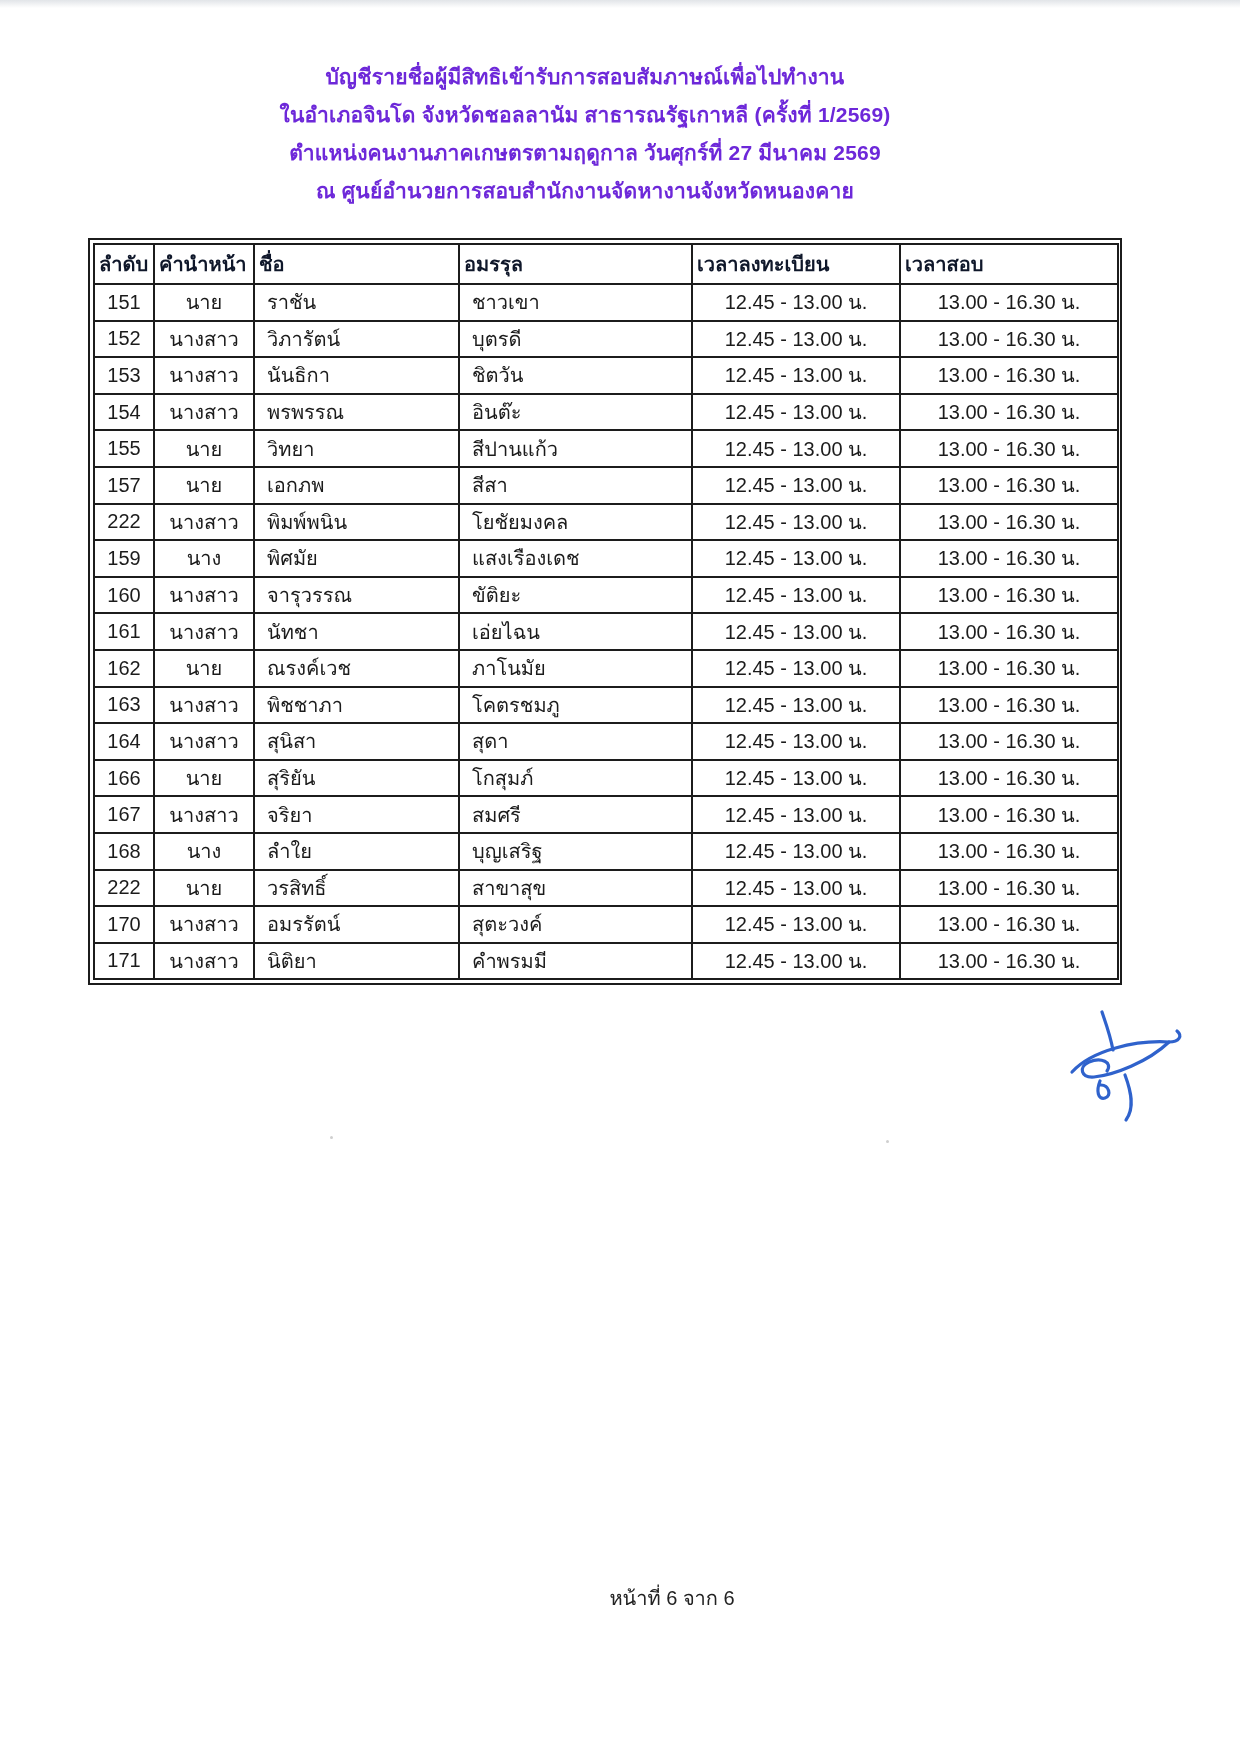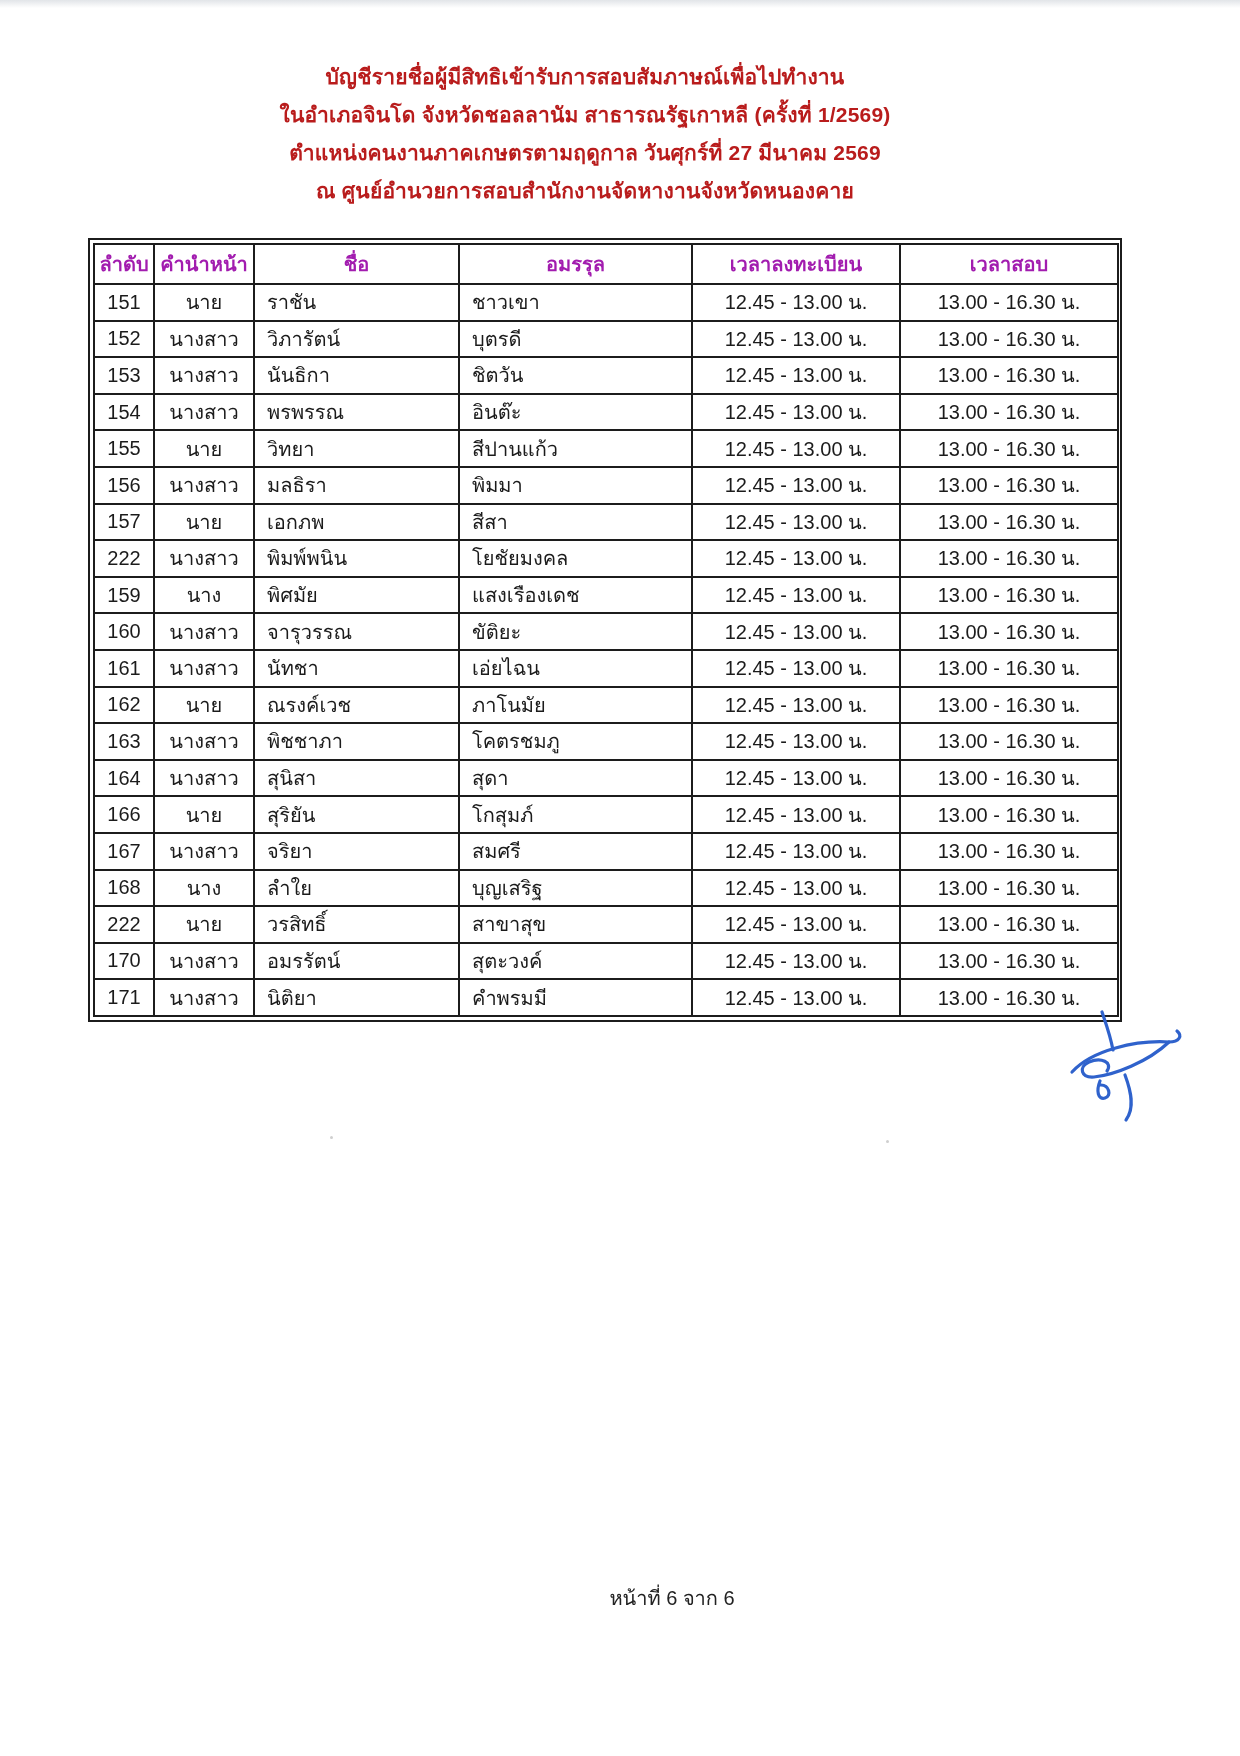--- a/index.html
+++ b/index.html
@@ -27,21 +27,21 @@
     top: 58px;
     left: 0;
     width: 1170px;
     text-align: center;
   }
   .title-line {
     font-size: 21px;
     font-weight: bold;
     line-height: 38px;
     letter-spacing: 0.2px;
-    color: #b91c1c;
+    color: #6d28d9;
   }
   .table-wrap {
     position: absolute;
     top: 238px;
     left: 88px;
     width: 1034px;
     box-sizing: border-box;
     border: 2px solid #1c1c1c;
     padding: 3px;
     background: #ffffff;
@@ -54,22 +54,22 @@
   table.roster th, table.roster td {
     border: 2px solid #1c1c1c;
     font-size: 20px;
     padding: 0 4px;
     overflow: hidden;
     white-space: nowrap;
   }
   table.roster th {
     height: 38px;
     font-weight: bold;
-    text-align: center;
-    color: #a21caf;
+    text-align: left;
+    color: #0f172a;
   }
   table.roster td {
     height: 34.6px;
     text-align: center;
     font-weight: normal;
     color: #1b1b1b;
   }
   table.roster td.al { text-align: left; padding-left: 12px; }
   .footer {
     position: absolute;
@@ -170,28 +170,20 @@
 
           <tr>
             <td>155</td>
             <td>นาย</td>
             <td class="al">วิทยา</td>
             <td class="al">สีปานแก้ว</td>
             <td>12.45 - 13.00 น.</td>
             <td>13.00 - 16.30 น.</td>
           </tr>
 
-          <tr>
-            <td>156</td>
-            <td>นางสาว</td>
-            <td class="al">มลธิรา</td>
-            <td class="al">พิมมา</td>
-            <td>12.45 - 13.00 น.</td>
-            <td>13.00 - 16.30 น.</td>
-          </tr>
 
           <tr>
             <td>157</td>
             <td>นาย</td>
             <td class="al">เอกภพ</td>
             <td class="al">สีสา</td>
             <td>12.45 - 13.00 น.</td>
             <td>13.00 - 16.30 น.</td>
           </tr>
 

